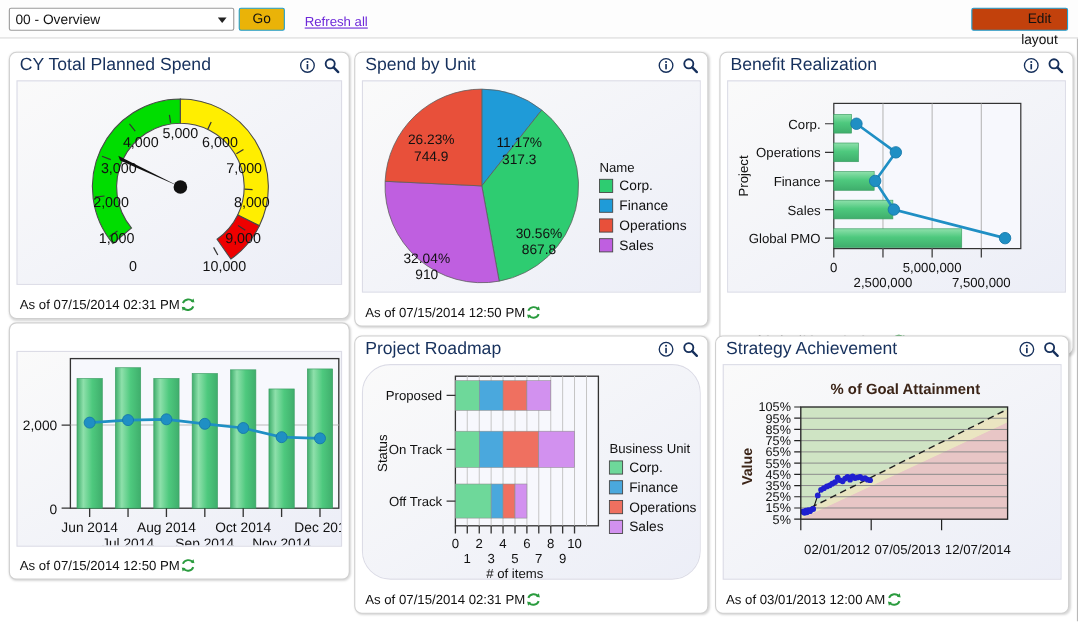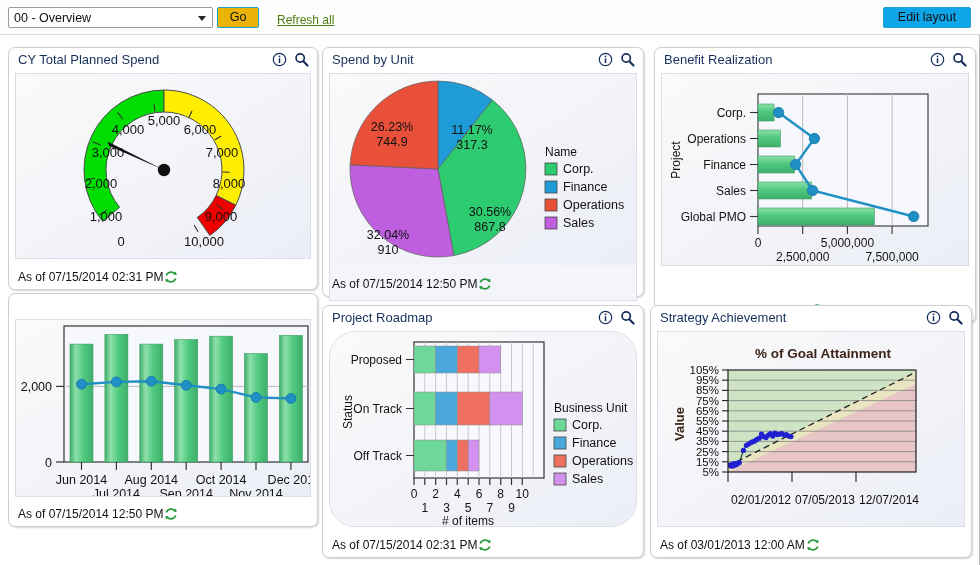--- a/index.html
+++ b/index.html
@@ -20,45 +20,45 @@
       font-size:12.5px;color:#111;box-sizing:border-box;padding:2px 20px 0 5px;
       line-height:17px;white-space:nowrap;overflow:hidden;}
   .view-select .caret{position:absolute;right:6px;top:8px;width:0;height:0;
       border-left:4.5px solid transparent;border-right:4.5px solid transparent;
       border-top:5px solid #222;}
   .go-btn{position:absolute;left:217px;top:7px;width:42px;height:21px;
       border:1px solid #1f9ed0;background:#eab308;border-radius:2px;
       font-size:12.5px;color:#111;text-align:center;line-height:19px;
       box-sizing:border-box;}
   .refresh-all{position:absolute;left:277px;top:13px;font-size:12px;
-      color:#4d7c0f;text-decoration:underline;}
+      color:#6d28d9;text-decoration:underline;}
   .edit-layout{position:absolute;right:9px;top:7px;width:88px;height:21px;
-      border:1px solid #1f9ed0;background:#0ea5e9;border-radius:2px;
+      border:1px solid #1f9ed0;background:#c2410c;border-radius:2px;
       font-size:12.5px;color:#111;text-align:center;line-height:19px;
-      box-sizing:border-box;}
+      box-sizing:border-box;padding-left:36px;}
 
   
   .panel{position:absolute;background:#ffffff;border:1px solid #cfcfcf;
          border-radius:7px;box-sizing:border-box;
          box-shadow:1px 1px 2px rgba(0,0,0,0.16);}
   .p-head{position:relative;height:24px;line-height:24px;padding-left:9px;
-          font-size:13px;color:#16305c;}
+          font-size:16px;color:#16305c;}
   .p-icons{position:absolute;right:8px;top:4px;display:flex;gap:7px;align-items:center;}
   .p-body{position:absolute;left:6px;right:6px;background:#f4f5fb;
           border:1px solid #dcdce6;box-sizing:border-box;overflow:hidden;}
   .p-foot{position:absolute;left:9px;bottom:5px;font-size:12px;color:#111;
           display:flex;align-items:center;gap:1px;white-space:nowrap;}
 
   svg{display:block;}
 
   
   #panel-spend   {left:8px;  top:47px;  width:310px;height:243px;}
   #panel-spend   .p-body{top:25px;height:186px;}
   #panel-unit    {left:322px;top:47px;  width:322px;height:250px;}
-  #panel-unit    .p-body{top:25px;height:228px;}
+  #panel-unit    .p-body{top:25px;height:193px;}
   #panel-benefit {left:654px;top:47px;  width:322px;height:276px;}
   #panel-benefit .p-body{top:25px;height:193px;}
   #panel-res     {left:8px;  top:293px; width:310px;height:234px;}
   #panel-res     .p-body{top:25px;height:178px;}
   #panel-road    {left:322px;top:305px; width:322px;height:253px;}
   #panel-road    .p-body{top:25px;height:196px;border-radius:26px;}
   #panel-strat   {left:650px;top:305px; width:322px;height:253px;}
   #panel-strat   .p-body{top:25px;height:196px;}
 
   .lgd-title{font-size:12px;fill:#111;}

